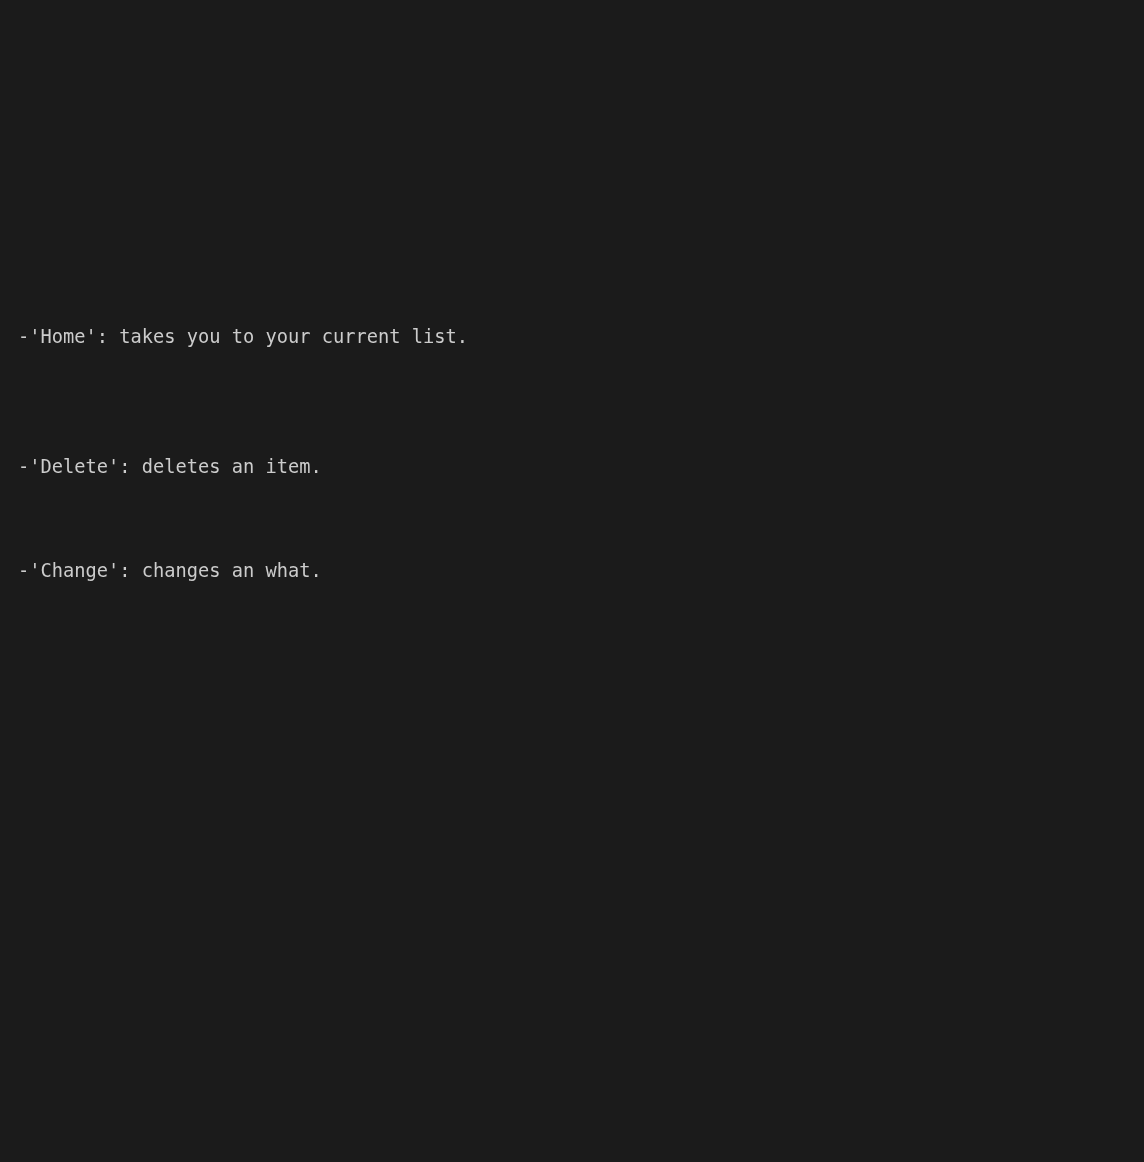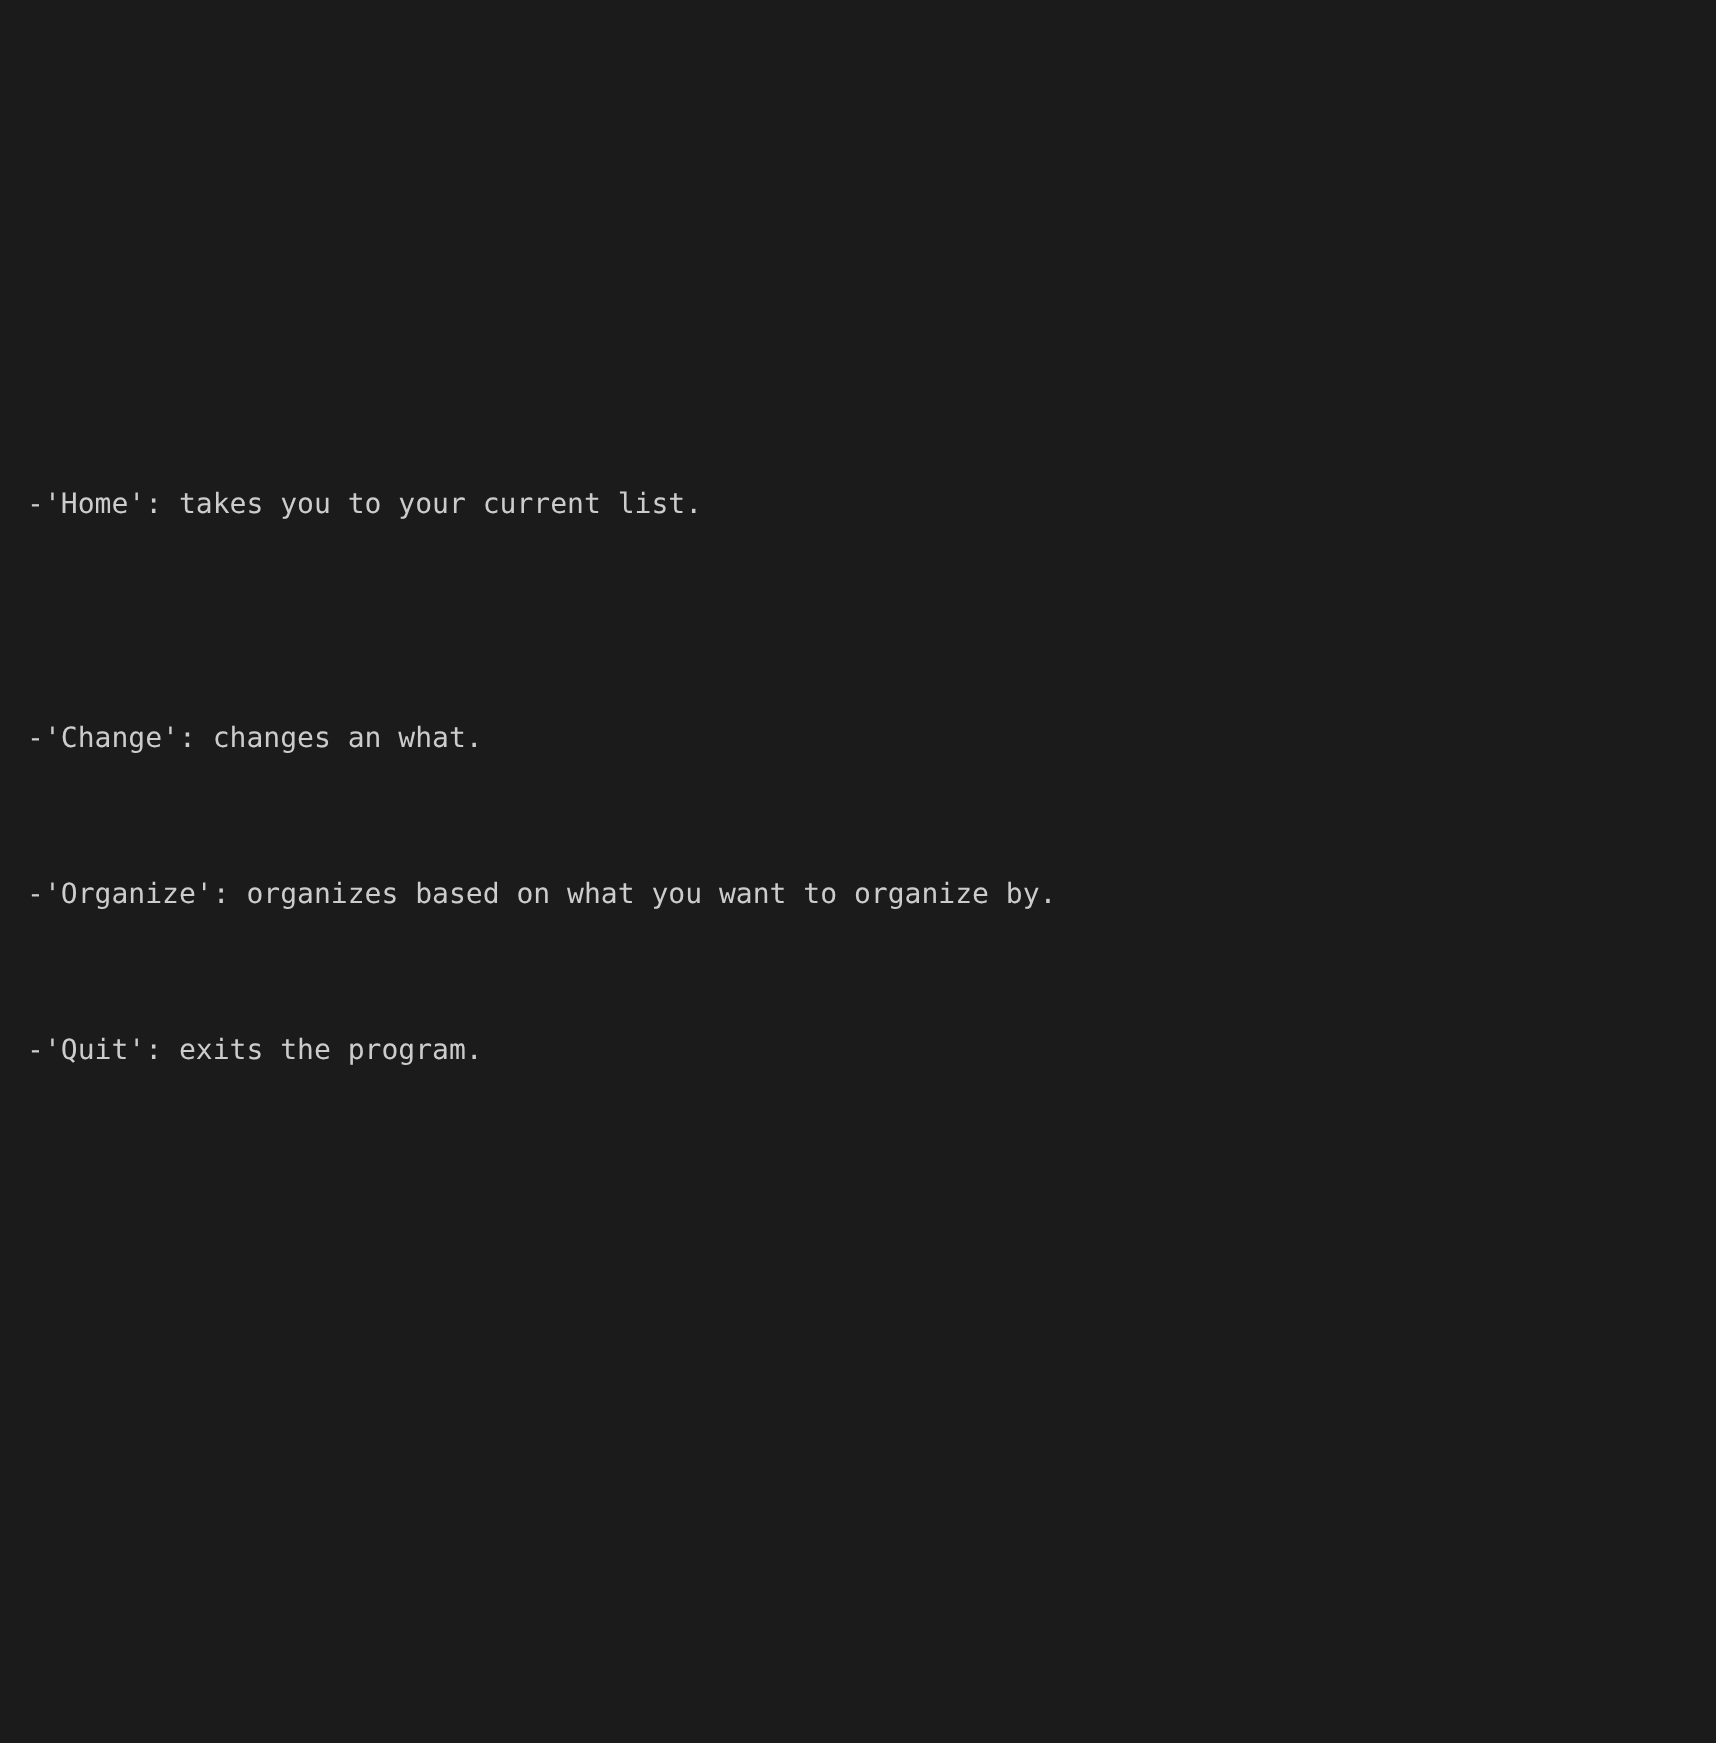--- a/index.html
+++ b/index.html
@@ -27,26 +27,25 @@
 
   <div class="line"></div>
 
   
   <div>
     
   
       <div class="line">-'Home': takes you to your current list.</div>
     
     
+      <div class="line">-'Delete': deletes an item.</div>
     
       <div class="line">-'Change': changes an what.</div>
     
-      <div class="line">-'Organize': organizes based on what you want to organize by.</div>
     
-      <div class="line">-'Quit': exits the program.</div>
     </div>
 
   <div class="line"></div>
 
   
 
   
   
   
 

